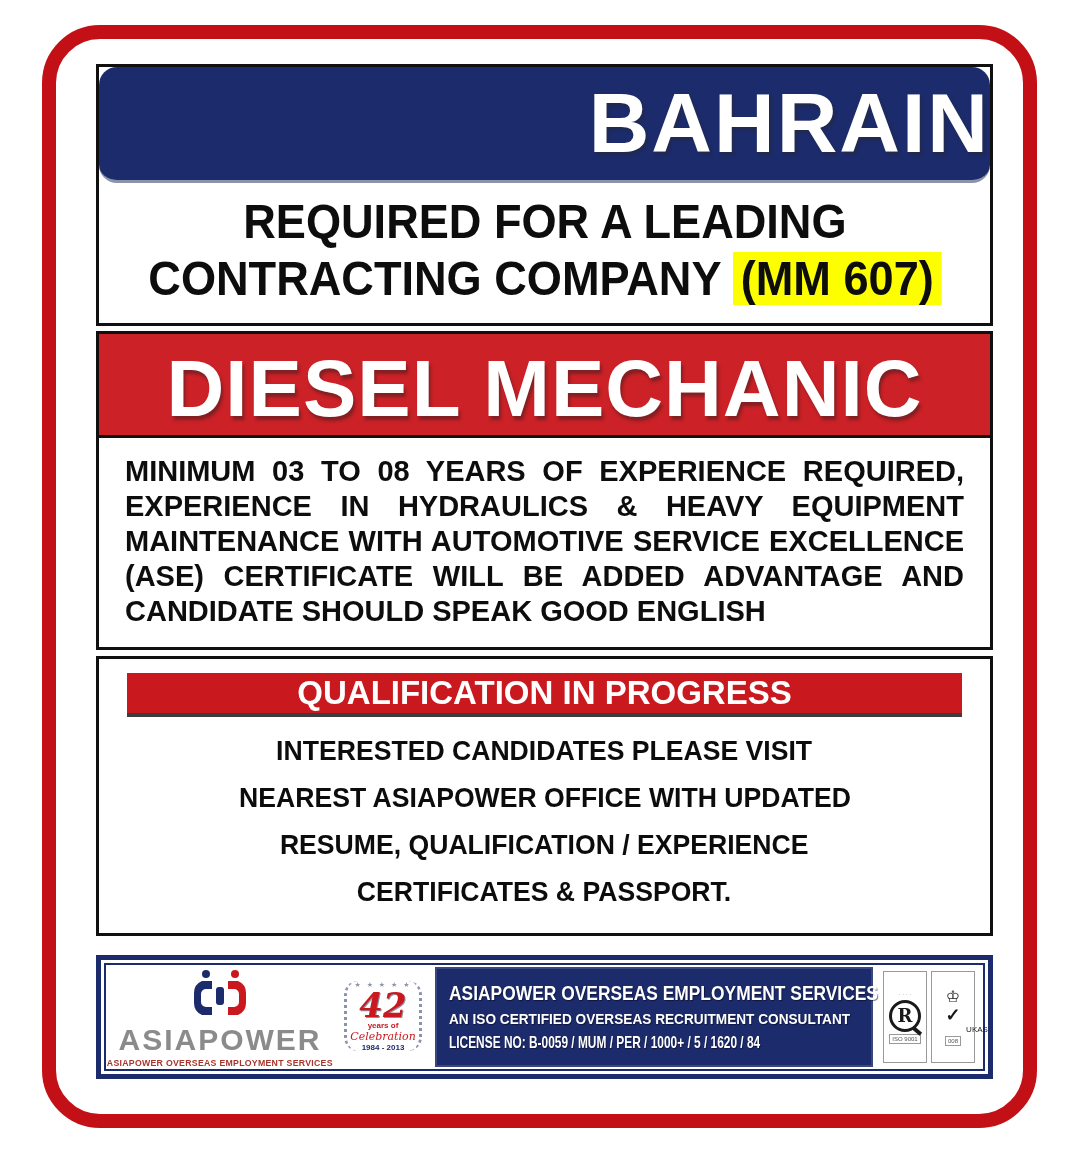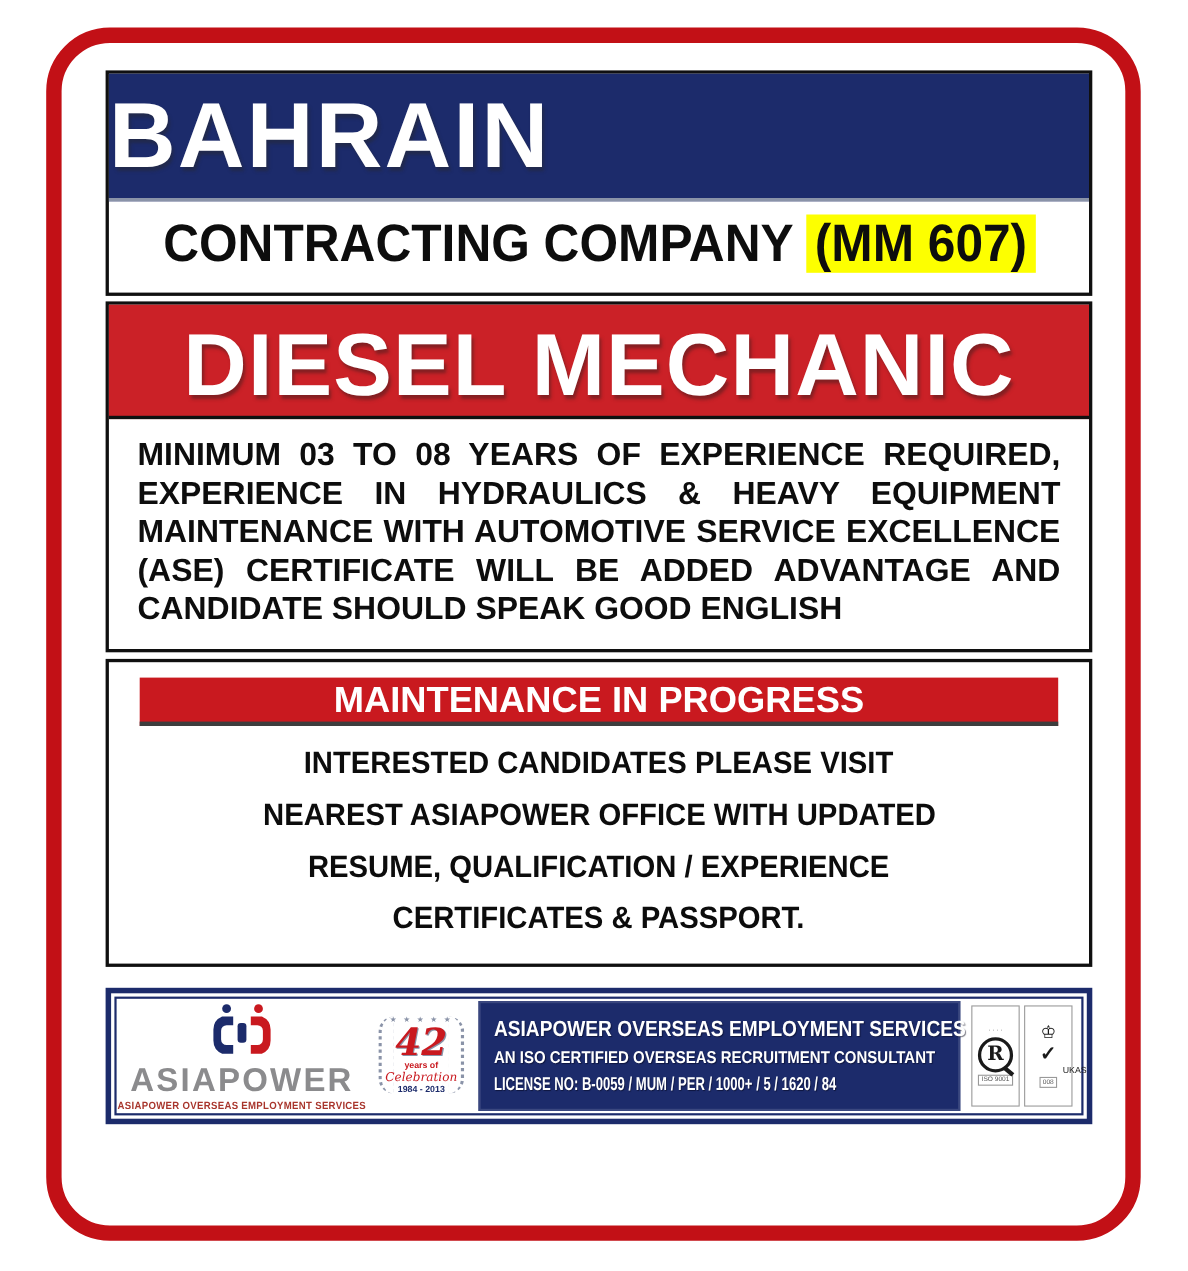--- a/index.html
+++ b/index.html
@@ -8,21 +8,21 @@
 
   .frame {
     position:absolute; left:42px; top:25px; width:995px; height:1103px;
     border:14px solid #c21016; border-radius:58px;
     padding:25px 30px 12px 40px;
   }
 
   .panel { border:3px solid #101010; background:#fff; }
 
   
-  .country-band { background:#1c2b6b; height:116px; display:flex; align-items:center; justify-content:flex-start; border-bottom:3px solid #8a93a8; }
+  .country-band { background:#1c2b6b; height:116px; display:flex; align-items:center; justify-content:flex-end; border-bottom:3px solid #8a93a8;border-radius:18px; }
   .country-title { font-size:84px; font-weight:bold; color:#ffffff; letter-spacing:2px; text-shadow:2px 3px 3px rgba(40,40,40,.45); white-space:nowrap; }
   .subtitle-area { padding:10px 0 16px; text-align:center; }
   .subtitle-line { font-size:48px; font-weight:bold; color:#0d0d0d; line-height:57px; white-space:nowrap; }
   .subtitle-line > span.inner { display:inline-block; transform:scaleX(0.94); transform-origin:50% 50%; }
   .hl { background:#fdff00; padding:0 8px; }
 
   
   .gap5 { height:5px; } .gap6 { height:6px; } .gap14 { height:14px; }
   .job-band { background:#cb2127; height:104px; display:flex; align-items:flex-end; justify-content:center; border-bottom:3px solid #101010; }
   .job-title { font-size:80px; font-weight:bold; color:#ffffff; letter-spacing:1px; text-shadow:2px 4px 3px rgba(60,30,30,.5); white-space:nowrap; }
@@ -83,20 +83,23 @@
 
 <div class="page">
   <div class="frame">
 
     <div class="panel">
       <div class="country-band">
         <div class="country-title">BAHRAIN</div>
       </div>
       <div class="subtitle-area">
         <div class="subtitle-line">
+          <span class="inner">REQUIRED FOR A LEADING</span>
+        </div>
+        <div class="subtitle-line">
           <span class="inner">
             <span>CONTRACTING COMPANY</span>
             <span> </span>
             <span class="hl">(MM 607)</span>
           </span>
         </div>
       </div>
     </div>
 
     <div class="gap5"></div>
@@ -105,21 +108,21 @@
       <div class="job-band">
         <div class="job-title">DIESEL MECHANIC</div>
       </div>
       <div class="req-text">MINIMUM 03 TO 08 YEARS OF EXPERIENCE REQUIRED, EXPERIENCE IN HYDRAULICS &amp; HEAVY EQUIPMENT MAINTENANCE WITH AUTOMOTIVE SERVICE EXCELLENCE (ASE) CERTIFICATE WILL BE ADDED ADVANTAGE AND CANDIDATE SHOULD SPEAK GOOD ENGLISH</div>
     </div>
 
     <div class="gap6"></div>
 
     <div class="panel cta-panel">
       <div class="status-bar">
-        <div class="status-text">MAINTENANCE IN PROGRESS</div>
+        <div class="status-text">QUALIFICATION IN PROGRESS</div>
       </div>
       <div class="cta-line"><span class="inner">INTERESTED CANDIDATES PLEASE VISIT</span></div>
       <div class="cta-line"><span class="inner">NEAREST ASIAPOWER OFFICE WITH UPDATED</span></div>
       <div class="cta-line"><span class="inner">RESUME, QUALIFICATION / EXPERIENCE</span></div>
       <div class="cta-line"><span class="inner">CERTIFICATES &amp; PASSPORT.</span></div>
     </div>
 
     <div class="gap5"></div>
 
 

